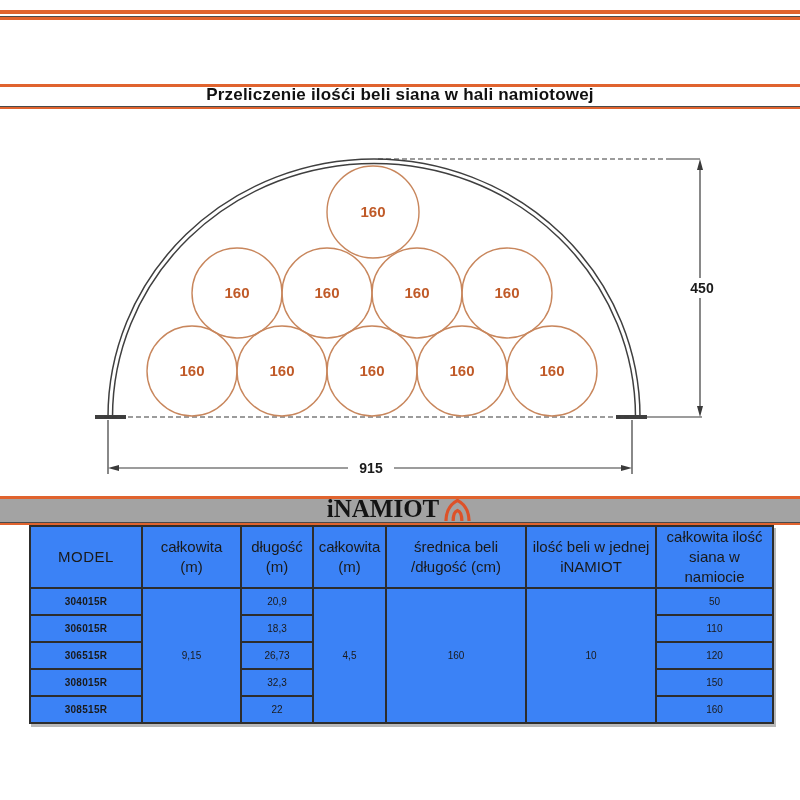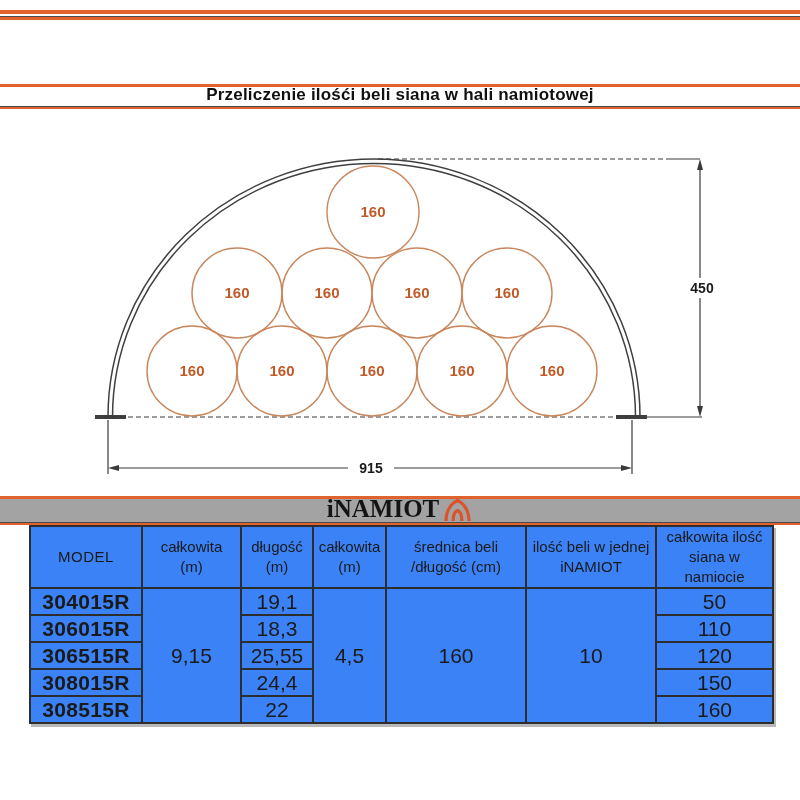--- a/index.html
+++ b/index.html
@@ -50,21 +50,21 @@
   .spec-table{
     position:absolute;left:29px;top:525px;width:743px;
     border-collapse:collapse;table-layout:fixed;background:#3b82f6;
     box-shadow:2px 3px 0 #b9b9b9;
   }
   .spec-table td,.spec-table th{
     border:2px solid #2d2d2d;text-align:center;vertical-align:middle;
     padding:0 2px;overflow:hidden;
   }
   .spec-table th{height:47px;font-weight:normal;font-size:15px;line-height:20px;}
-  .spec-table td{height:25px;font-size:21px;}
+  .spec-table td{height:25px;font-size:10px;}
   .th-model{font-weight:bold;font-size:16px;letter-spacing:.5px;}
   .cell-model{font-weight:bold;font-size:16px;letter-spacing:.3px;}
 </style>
 </head>
 <body>
 
 <div class="band-top">
   <div class="rule dark1"></div>
   <div class="rule orange"></div>
   <div class="gap"></div>
@@ -183,39 +183,39 @@
     <th><span>całkowita</span><br><span>(m)</span></th>
     <th><span>długość</span><br><span>(m)</span></th>
     <th><span>całkowita</span><br><span>(m)</span></th>
     <th><span>średnica beli</span><br><span>/długość (cm)</span></th>
     <th><span>ilość beli w jednej</span><br><span>iNAMIOT</span></th>
     <th><span>całkowita ilość</span><br><span>siana w namiocie</span></th>
   </tr>
   <tr>
     <td class="cell-model">304015R</td>
     <td rowspan="5">9,15</td>
-    <td>19,1</td>
+    <td>20,9</td>
     <td rowspan="5">4,5</td>
     <td rowspan="5">160</td>
     <td rowspan="5">10</td>
     <td>50</td>
   </tr>
   <tr>
     <td class="cell-model">306015R</td>
     <td>18,3</td>
     <td>110</td>
   </tr>
   <tr>
     <td class="cell-model">306515R</td>
-    <td>25,55</td>
+    <td>26,73</td>
     <td>120</td>
   </tr>
   <tr>
     <td class="cell-model">308015R</td>
-    <td>24,4</td>
+    <td>32,3</td>
     <td>150</td>
   </tr>
   <tr>
     <td class="cell-model">308515R</td>
     <td>22</td>
     <td>160</td>
   </tr>
 </tbody>
   </table>
 

